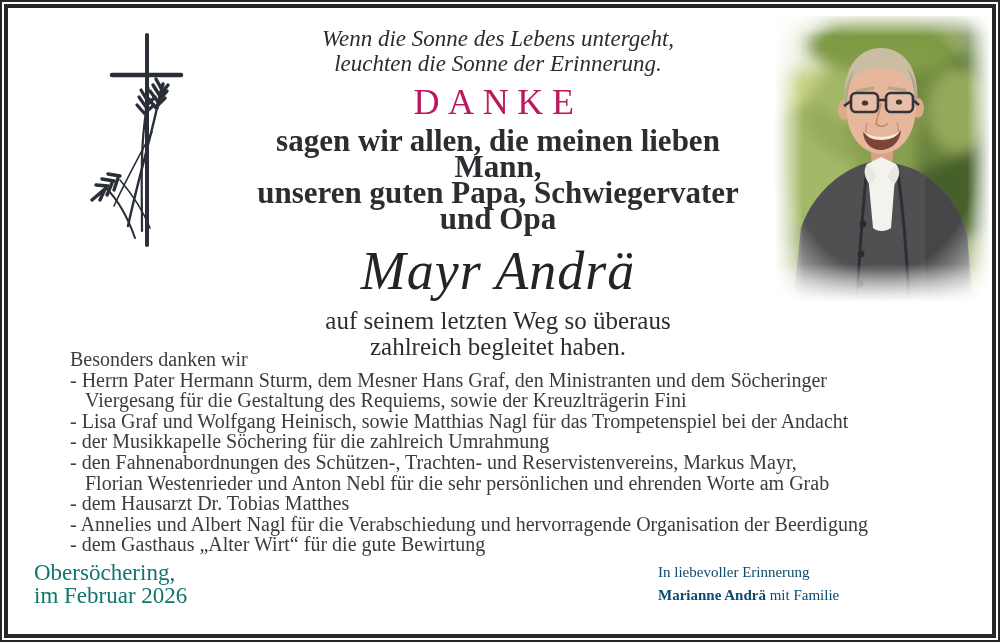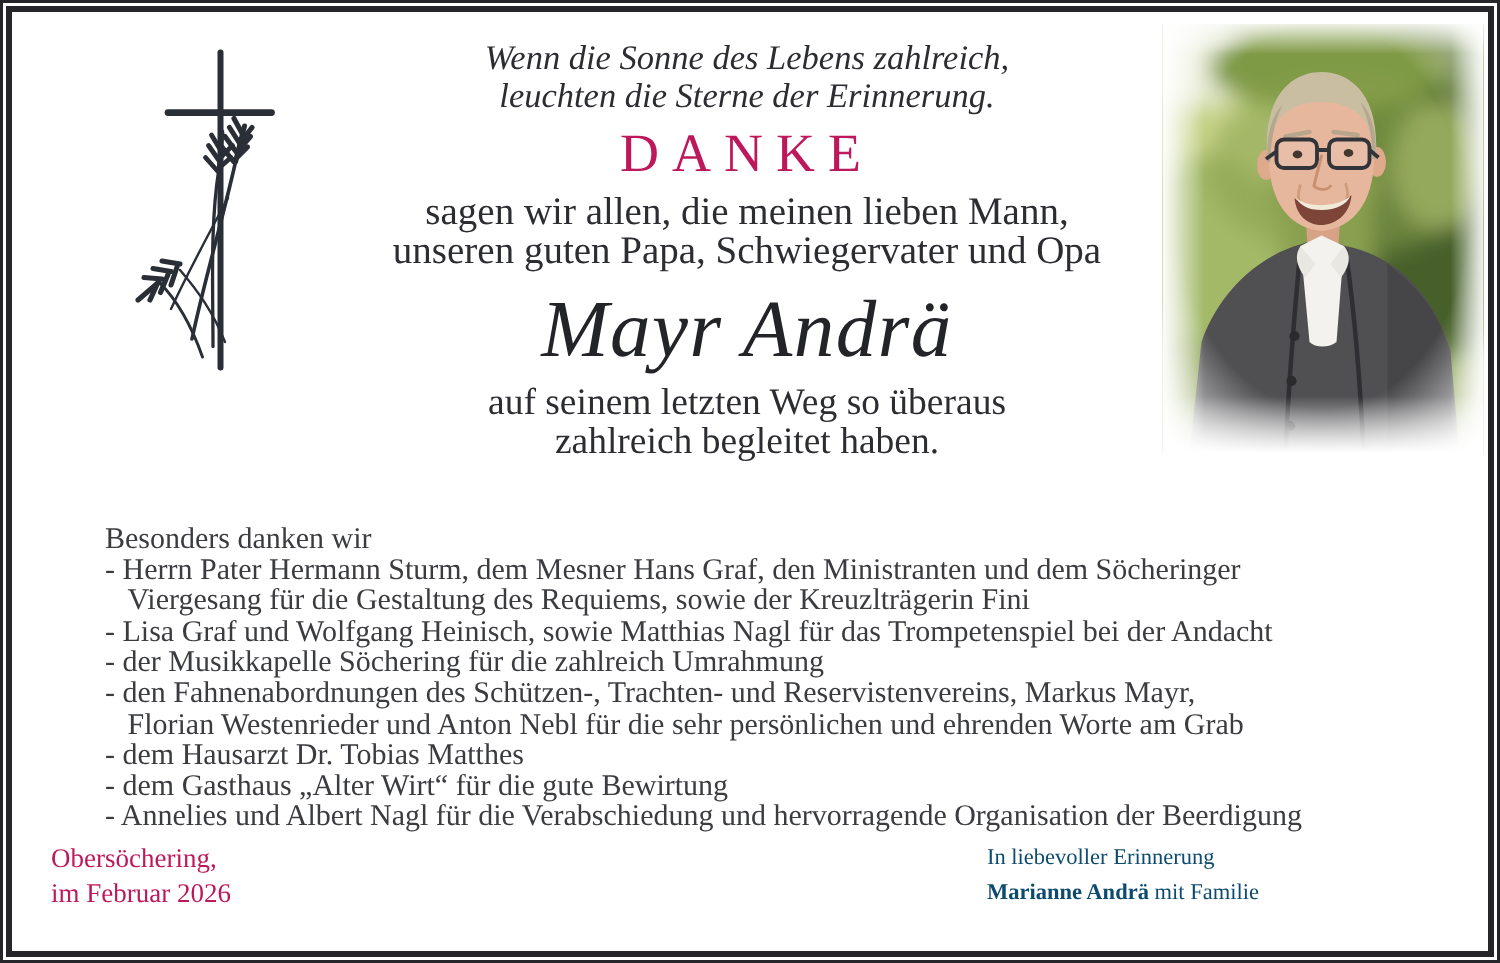--- a/index.html
+++ b/index.html
@@ -10,31 +10,31 @@
   }
   
   .frame-outer{position:absolute;inset:0;border:2px solid #26262a;pointer-events:none;}
   .frame-inner{position:absolute;inset:4px;border:4px solid #26262a;pointer-events:none;}
 
   .cross-art{position:absolute;left:90px;top:28px;width:120px;height:226px;}
 
   .headline{position:absolute;left:232px;top:26px;width:532px;text-align:center;}
   .quote{font-style:italic;font-size:23px;line-height:25px;color:#2c2d31;}
   .danke{font-size:36px;line-height:44px;letter-spacing:.24em;margin-top:4px;color:#be185d;}
-  .intro{font-size:26px;line-height:26px;margin-top:4px;color:#2c2d31;}
+  .intro{font-size:31px;line-height:26px;margin-top:4px;color:#2c2d31;font-weight:bold;}
   .deceased{font-style:italic;font-size:54px;line-height:58px;margin-top:10px;color:#232428;letter-spacing:1px;}
   .outro{font-size:25px;line-height:26px;margin-top:8px;color:#2c2d31;}
 
   .photo{position:absolute;left:775px;top:16px;width:214px;height:286px;}
 
   .thanks{position:absolute;left:70px;top:304px;width:886px;font-size:20px;line-height:20.6px;color:#3b3c3f;margin-top:45px;}
   .thanks-header{margin:0;}
   .thanks-item{margin:0;padding-left:15px;text-indent:-15px;white-space:pre-line;}
 
-  .footer-left{position:absolute;left:34px;top:561px;font-size:18px;line-height:23px;color:#be185d;}
+  .footer-left{position:absolute;left:34px;top:561px;font-size:23px;line-height:23px;color:#0f766e;}
   .footer-right{position:absolute;left:658px;top:561px;font-size:15px;line-height:23px;color:#0c4a6e;}
   .bold{font-weight:bold;}
   .ln{display:block;}
 </style>
 </head>
 <body>
 
 <div class="frame-outer"></div>
 <div class="frame-inner"></div>
 
@@ -76,22 +76,22 @@
       <line x1="18" y1="158" x2="6" y2="157"></line>
       <line x1="28" y1="150" x2="24" y2="162"></line>
         <line x1="22" y1="155" x2="17" y2="167"></line>
       <line x1="15" y1="161" x2="10" y2="172"></line>
     </g>
   </g>
 </svg>
 
 <div class="headline">
   <div class="quote">
-    <span class="ln">Wenn die Sonne des Lebens zahlreich,</span>
-    <span class="ln">leuchten die Sterne der Erinnerung.</span>
+    <span class="ln">Wenn die Sonne des Lebens untergeht,</span>
+    <span class="ln">leuchten die Sonne der Erinnerung.</span>
   </div>
   <div class="danke">DANKE</div>
   <div class="intro">
     <span class="ln">sagen wir allen, die meinen lieben Mann,</span>
     <span class="ln">unseren guten Papa, Schwiegervater und Opa</span>
   </div>
   <div class="deceased">Mayr Andrä</div>
   <div class="outro">
     <span class="ln">auf seinem letzten Weg so überaus</span>
     <span class="ln">zahlreich begleitet haben.</span>
@@ -189,22 +189,22 @@
 
 <div class="thanks">
   <div class="thanks-header">Besonders danken wir</div>
   <div class="thanks-item">- Herrn Pater Hermann Sturm, dem Mesner Hans Graf, den Ministranten und dem Söcheringer
 Viergesang für die Gestaltung des Requiems, sowie der Kreuzlträgerin Fini</div>
   <div class="thanks-item">- Lisa Graf und Wolfgang Heinisch, sowie Matthias Nagl für das Trompetenspiel bei der Andacht</div>
   <div class="thanks-item">- der Musikkapelle Söchering für die zahlreich Umrahmung</div>
   <div class="thanks-item">- den Fahnenabordnungen des Schützen-, Trachten- und Reservistenvereins, Markus Mayr,
 Florian Westenrieder und Anton Nebl für die sehr persönlichen und ehrenden Worte am Grab</div>
   <div class="thanks-item">- dem Hausarzt Dr. Tobias Matthes</div>
+  <div class="thanks-item">- Annelies und Albert Nagl für die Verabschiedung und hervorragende Organisation der Beerdigung</div>
   <div class="thanks-item">- dem Gasthaus „Alter Wirt“ für die gute Bewirtung</div>
-  <div class="thanks-item">- Annelies und Albert Nagl für die Verabschiedung und hervorragende Organisation der Beerdigung</div>
 </div>
 
 <div class="footer-left">
   <span class="ln">Obersöchering,</span>
   <span class="ln">im Februar 2026</span>
 </div>
 <div class="footer-right">
   <span class="ln">In liebevoller Erinnerung</span>
   <span class="ln"><span class="bold">Marianne Andrä</span><span> mit Familie</span></span>
 </div>

